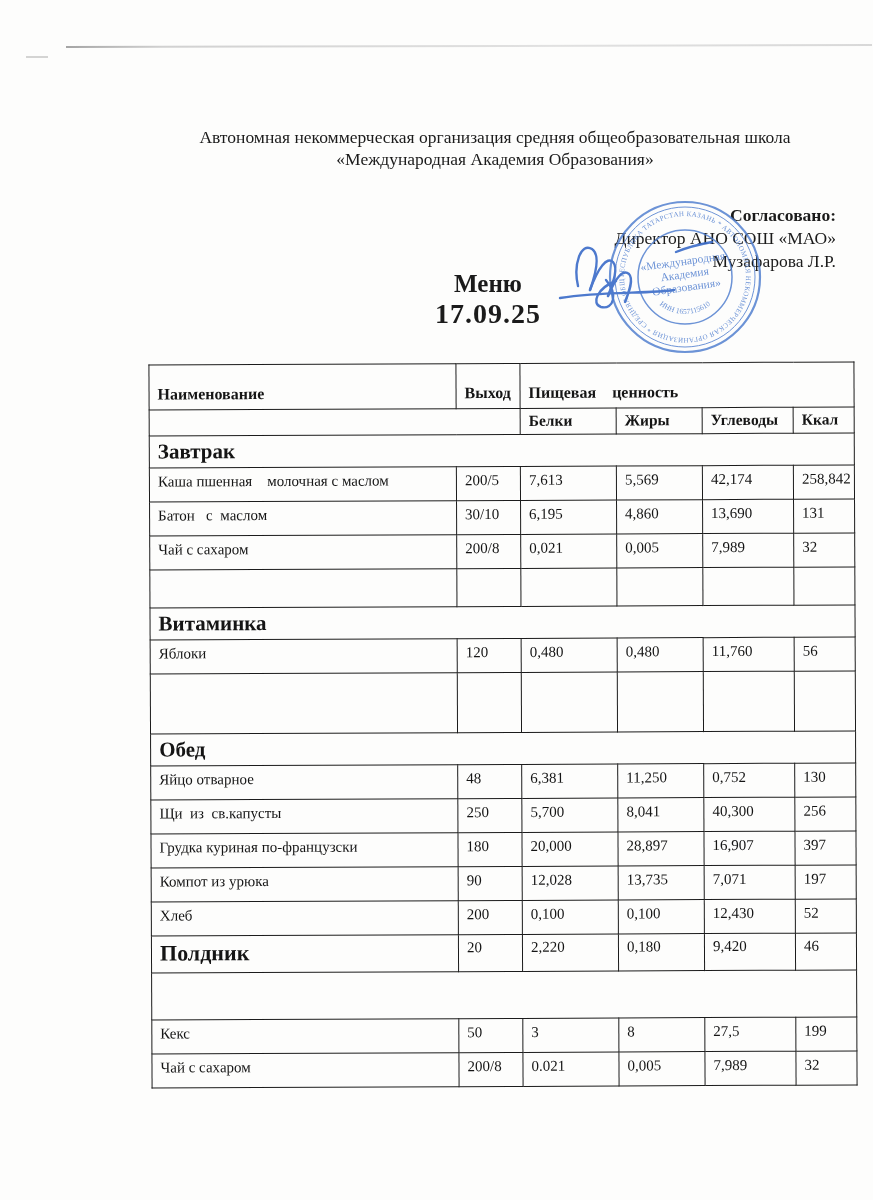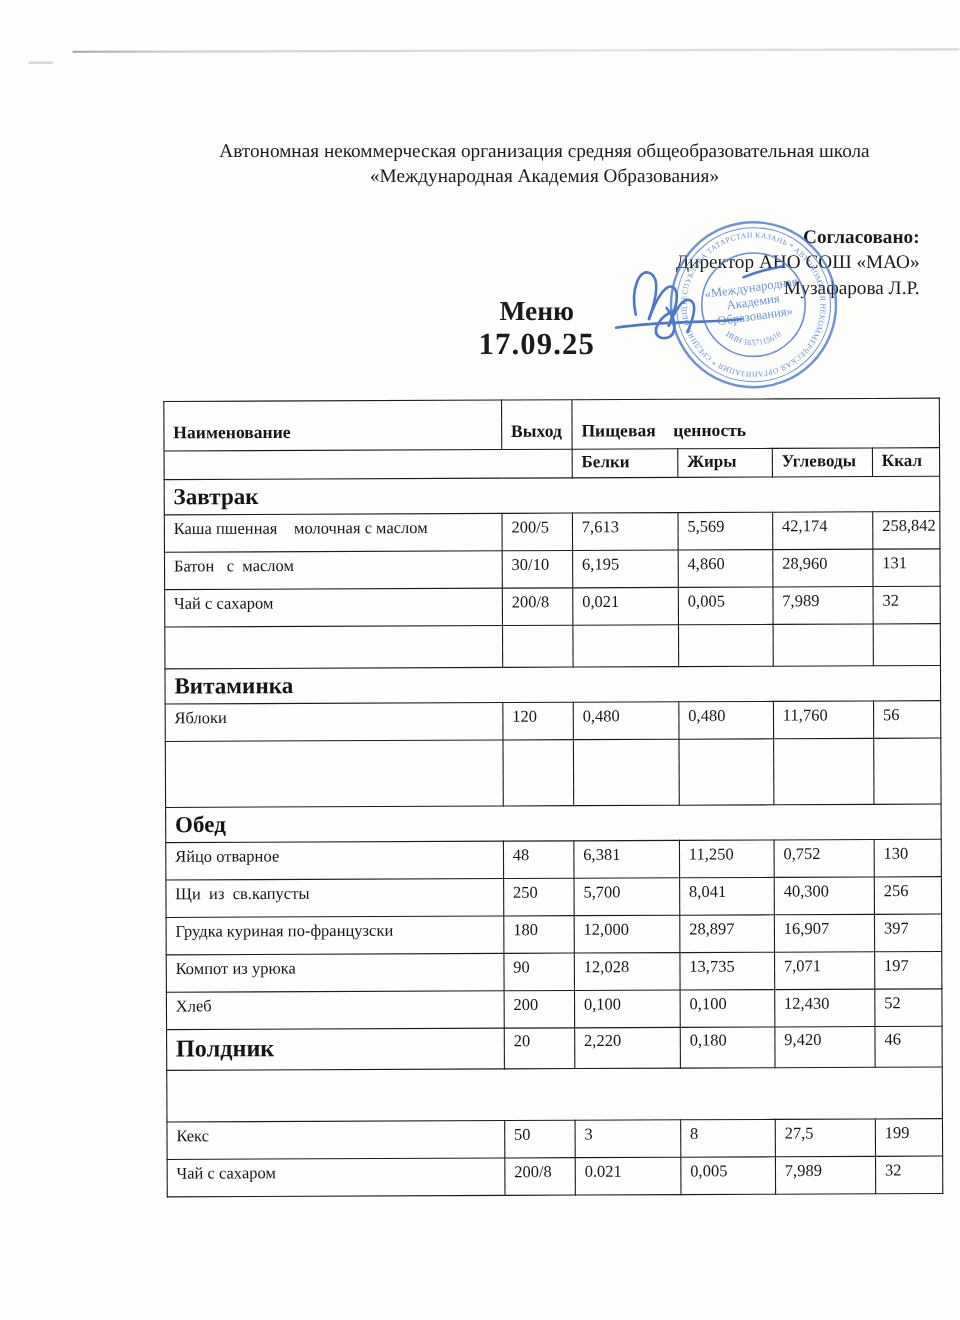--- a/index.html
+++ b/index.html
@@ -147,21 +147,21 @@
           <td>7,613</td>
           <td>5,569</td>
           <td>42,174</td>
           <td>258,842</td>
         </tr>
         <tr class="row">
           <td>Батон   с  маслом</td>
           <td>30/10</td>
           <td>6,195</td>
           <td>4,860</td>
-          <td>28,960</td>
+          <td>13,690</td>
           <td>131</td>
         </tr>
         <tr class="row">
           <td>Чай с сахаром</td>
           <td>200/8</td>
           <td>0,021</td>
           <td>0,005</td>
           <td>7,989</td>
           <td>32</td>
         </tr>
@@ -207,21 +207,21 @@
           <td>Щи  из  св.капусты</td>
           <td>250</td>
           <td>5,700</td>
           <td>8,041</td>
           <td>40,300</td>
           <td>256</td>
         </tr>
         <tr class="row">
           <td>Грудка куриная по-французски</td>
           <td>180</td>
-          <td>12,000</td>
+          <td>20,000</td>
           <td>28,897</td>
           <td>16,907</td>
           <td>397</td>
         </tr>
         <tr class="row">
           <td>Компот из урюка</td>
           <td>90</td>
           <td>12,028</td>
           <td>13,735</td>
           <td>7,071</td>

